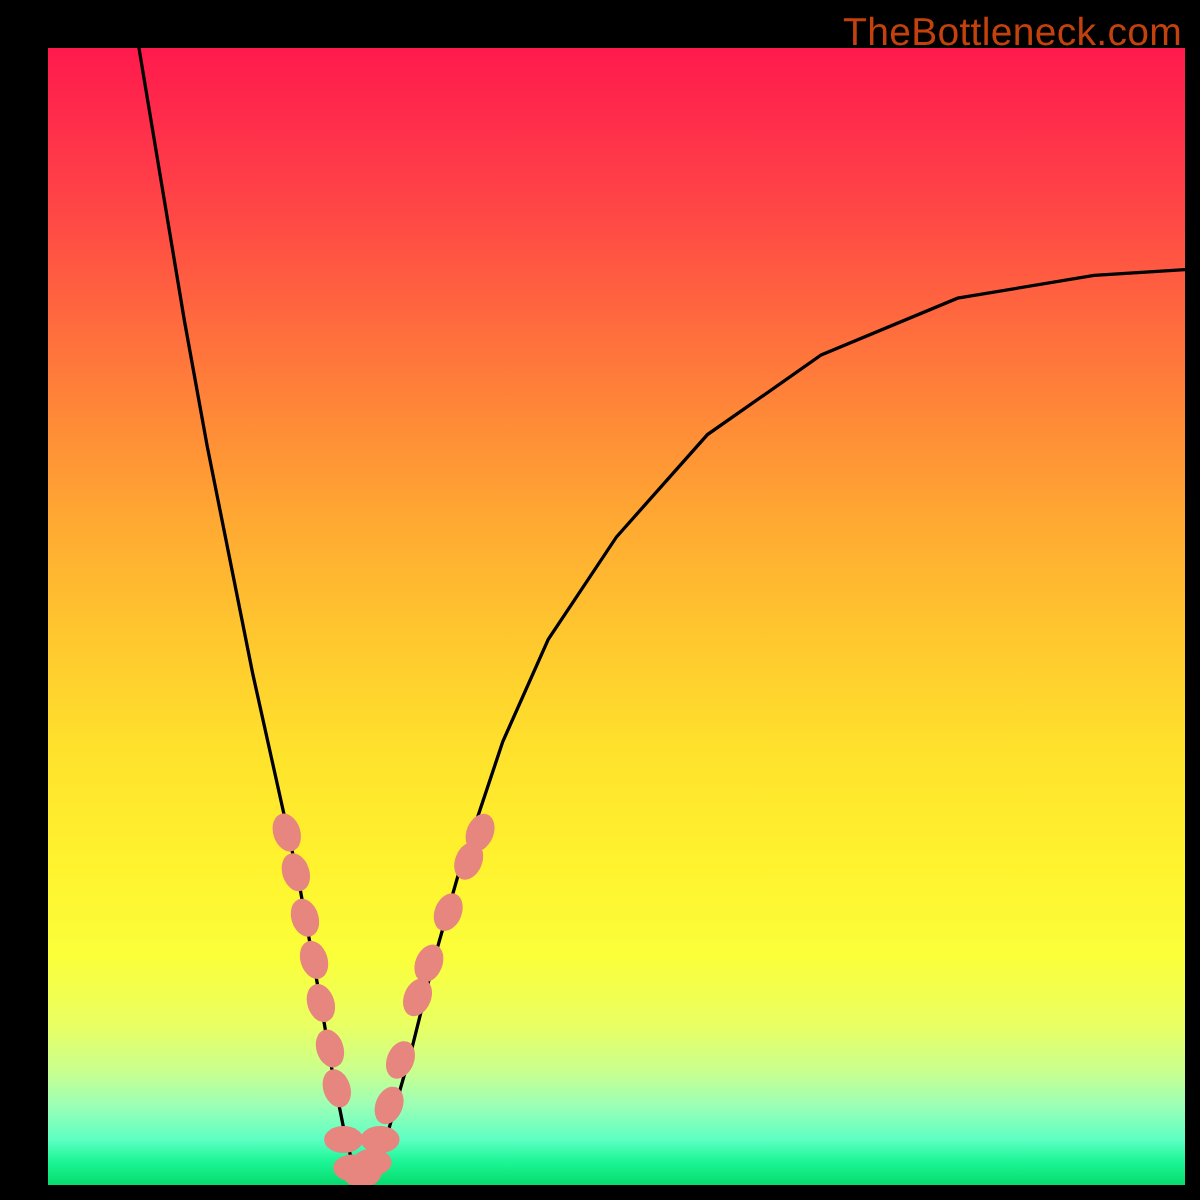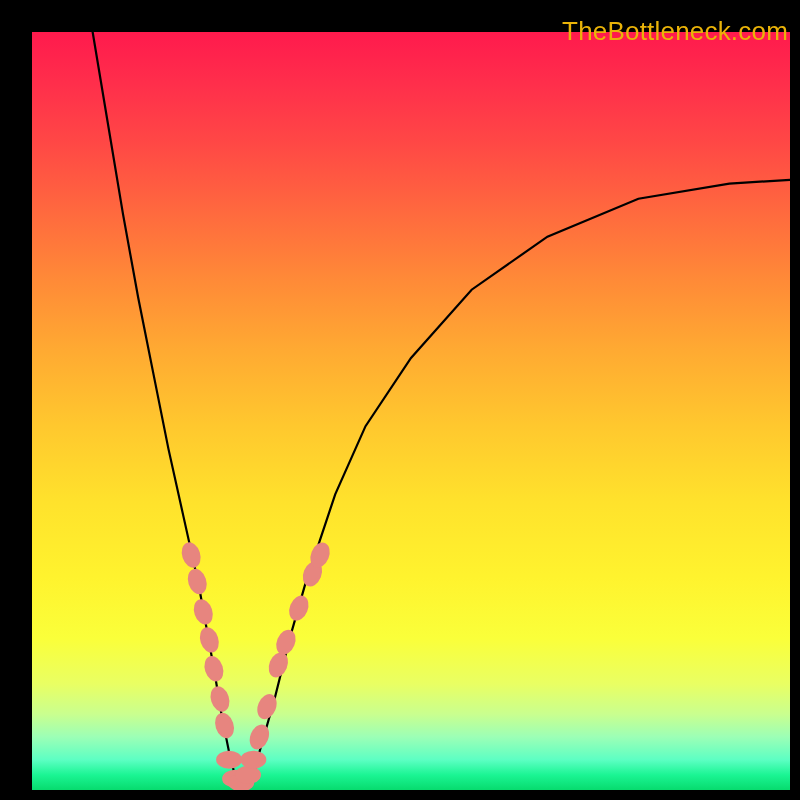--- a/index.html
+++ b/index.html
@@ -41,26 +41,25 @@
       #5dffc3 96%,
       #1bf594 98%,
       #07db6e 100%
     );
     overflow: hidden;
   }
   .watermark {
     position: absolute;
     top: 6px;
     right: 12px;
-    color: #eab308;
+    color: #c2410c;
     font-size: 26px;
     font-weight: 500;
     letter-spacing: 0.2px;
     pointer-events: none;
-    margin-top: 10px;
   }
   svg {
     position: absolute;
     left: 0;
     top: 0;
   }
   .curve-line {
     fill: none;
     stroke: #000;
     stroke-width: 2.2;

